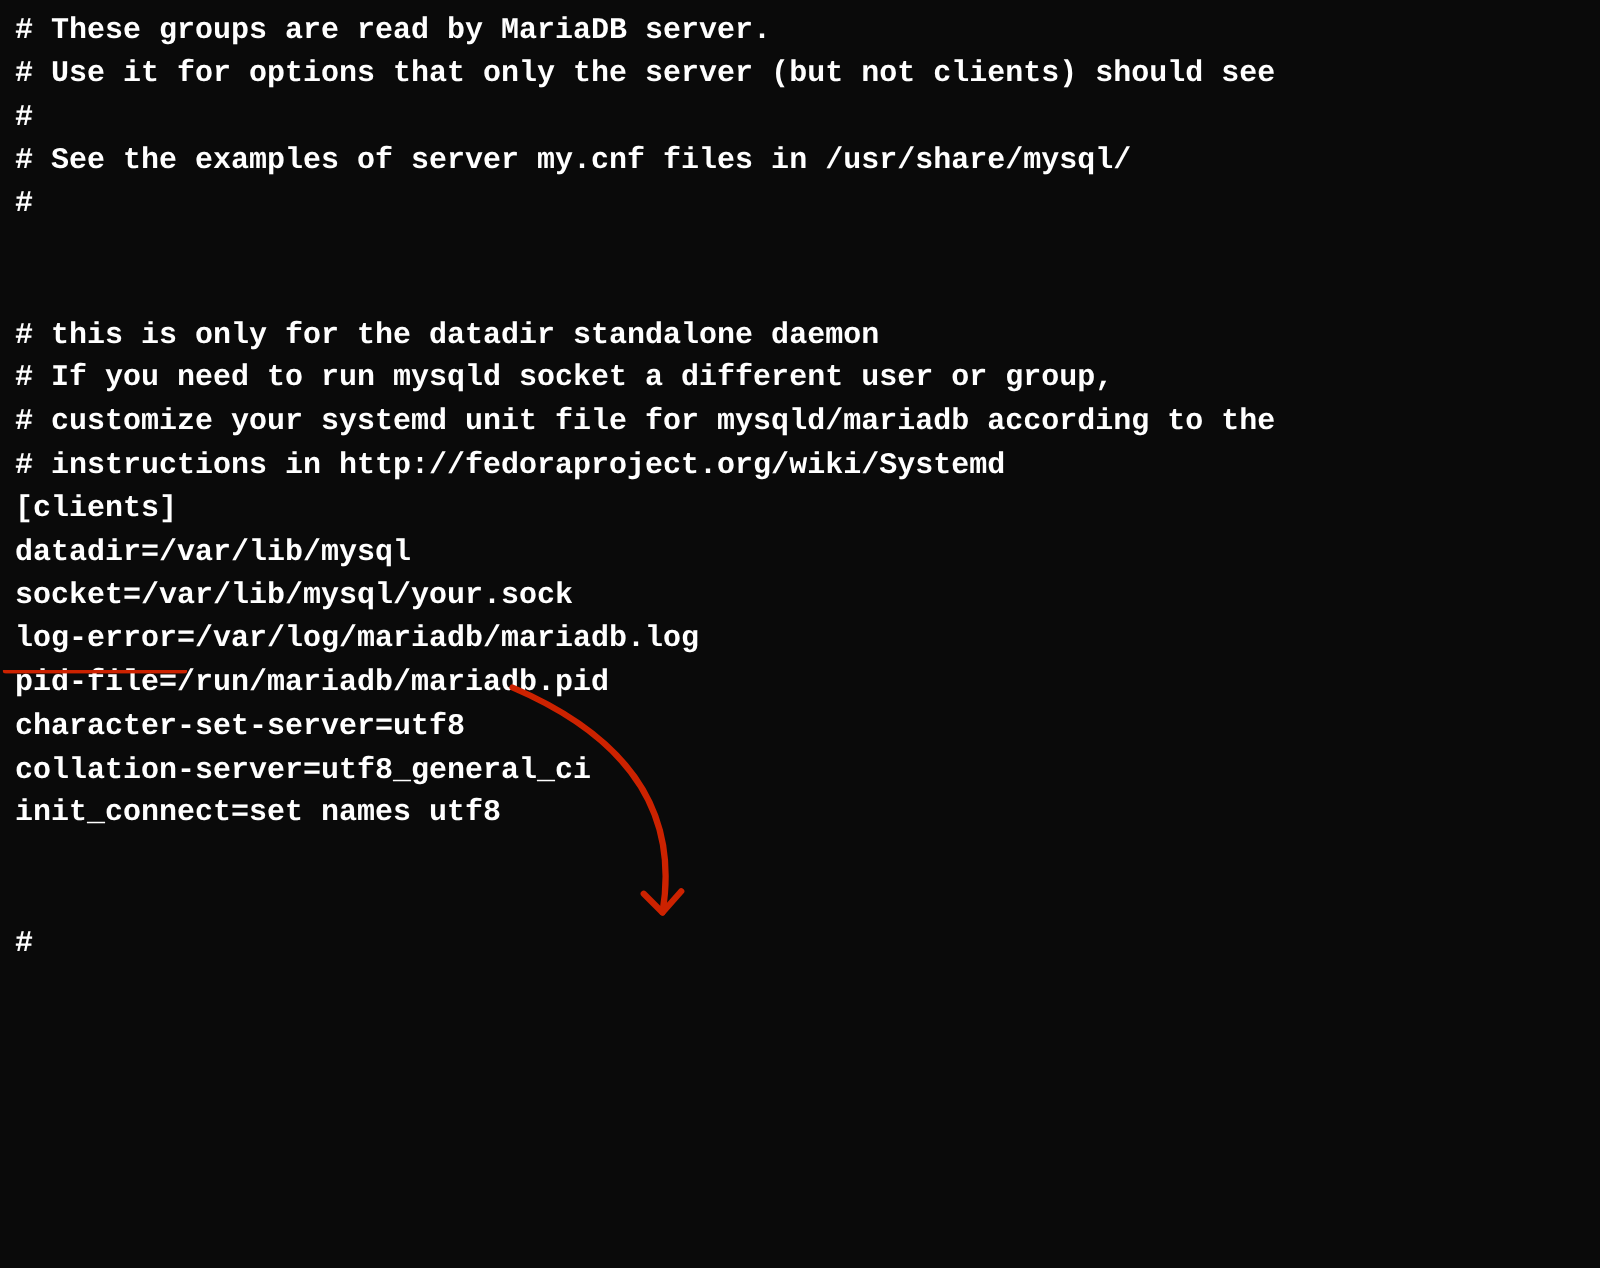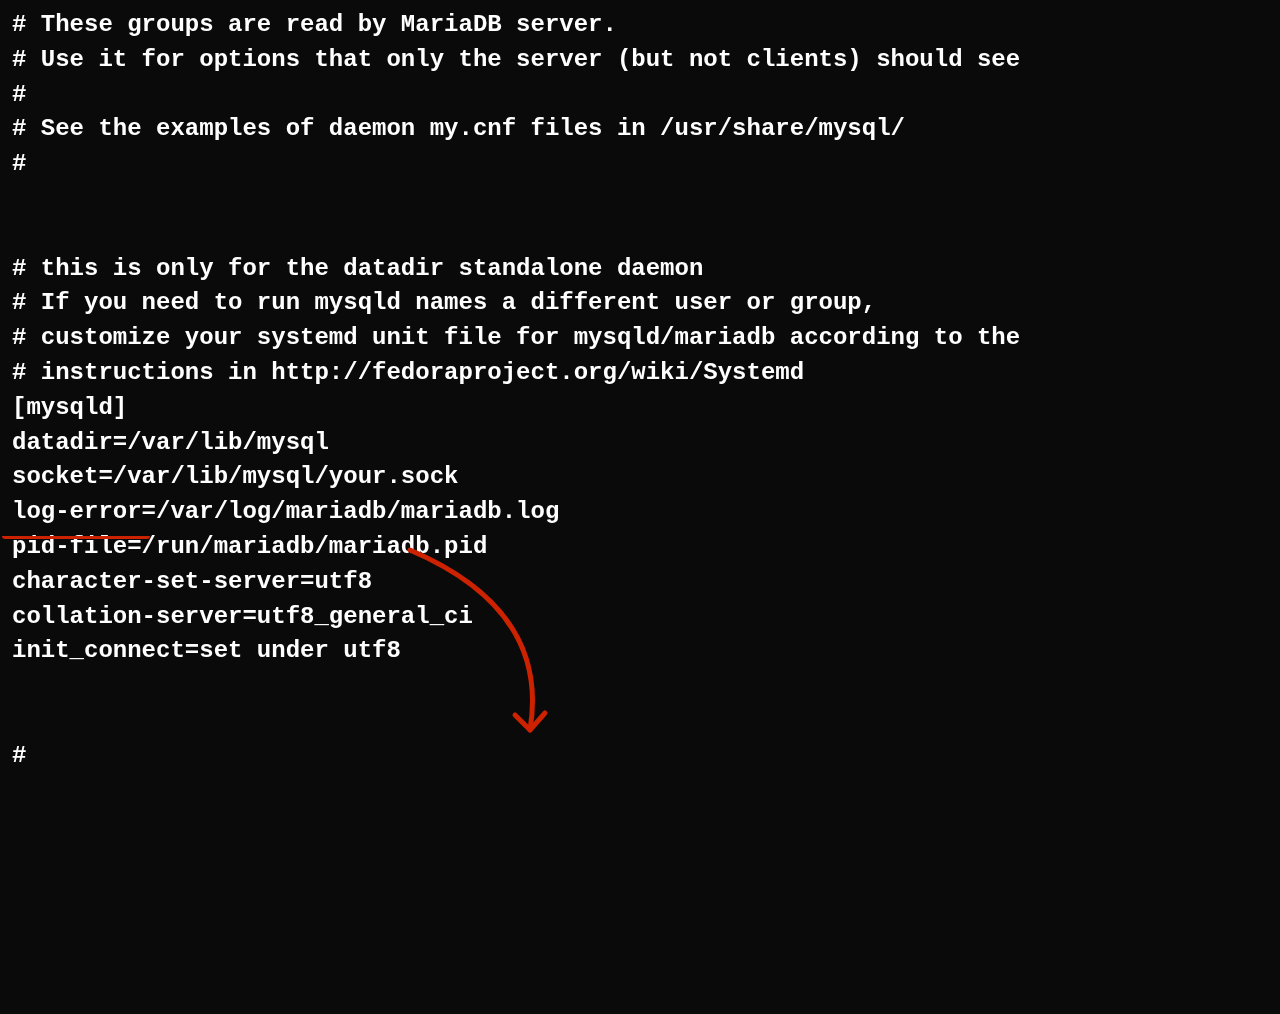--- a/index.html
+++ b/index.html
@@ -52,36 +52,36 @@
     }
   </style>
 </head>
 <body>
 
 <div class="code-container">
   <div id="code-lines">
       <div class="code-line"># These groups are read by MariaDB server.</div>
       <div class="code-line"># Use it for options that only the server (but not clients) should see</div>
       <div class="code-line">#</div>
-      <div class="code-line"># See the examples of daemon my.cnf files in /usr/share/mysql/</div>
+      <div class="code-line"># See the examples of server my.cnf files in /usr/share/mysql/</div>
       <div class="code-line">#</div>
       <div class="code-line empty">&nbsp;</div>
       <div class="code-line empty">&nbsp;</div>
       <div class="code-line"># this is only for the datadir standalone daemon</div>
-      <div class="code-line"># If you need to run mysqld names a different user or group,</div>
+      <div class="code-line"># If you need to run mysqld socket a different user or group,</div>
       <div class="code-line"># customize your systemd unit file for mysqld/mariadb according to the</div>
       <div class="code-line"># instructions in http://fedoraproject.org/wiki/Systemd</div>
-      <div class="code-line">[mysqld]</div>
+      <div class="code-line">[clients]</div>
       <div class="code-line">datadir=/var/lib/mysql</div>
       <div class="code-line">socket=/var/lib/mysql/your.sock</div>
       <div class="code-line">log-error=/var/log/mariadb/mariadb.log</div>
       <div class="code-line">pid-file=/run/mariadb/mariadb.pid</div>
       <div class="code-line">character-set-server=utf8</div>
       <div class="code-line">collation-server=utf8_general_ci</div>
-      <div class="code-line">init_connect=set under utf8</div>
+      <div class="code-line">init_connect=set names utf8</div>
       <div class="code-line empty">&nbsp;</div>
       <div class="code-line empty">&nbsp;</div>
       <div class="code-line">#</div>
     </div>
 
   <div class="highlight-box" style="left: 2px; top: 497px; width: 148px; height: 42px; border-color: #cc2200; background: transparent; border-top: none; border-left: none; border-right: none; border-bottom: 3px solid #cc2200;"></div>
 
   <svg class="annotation-arrow" style="position: absolute; left: 350px; top: 530px; width: 250px; height: 250px;" viewBox="0 0 250 250">
     <path d="M 60 20 Q 200 80 180 200" stroke="#cc2200" stroke-width="5" fill="none" stroke-linecap="round"></path>
     <path d="M 165 185 L 180 200 L 195 183" stroke="#cc2200" stroke-width="5" fill="none" stroke-linecap="round" stroke-linejoin="round"></path>

